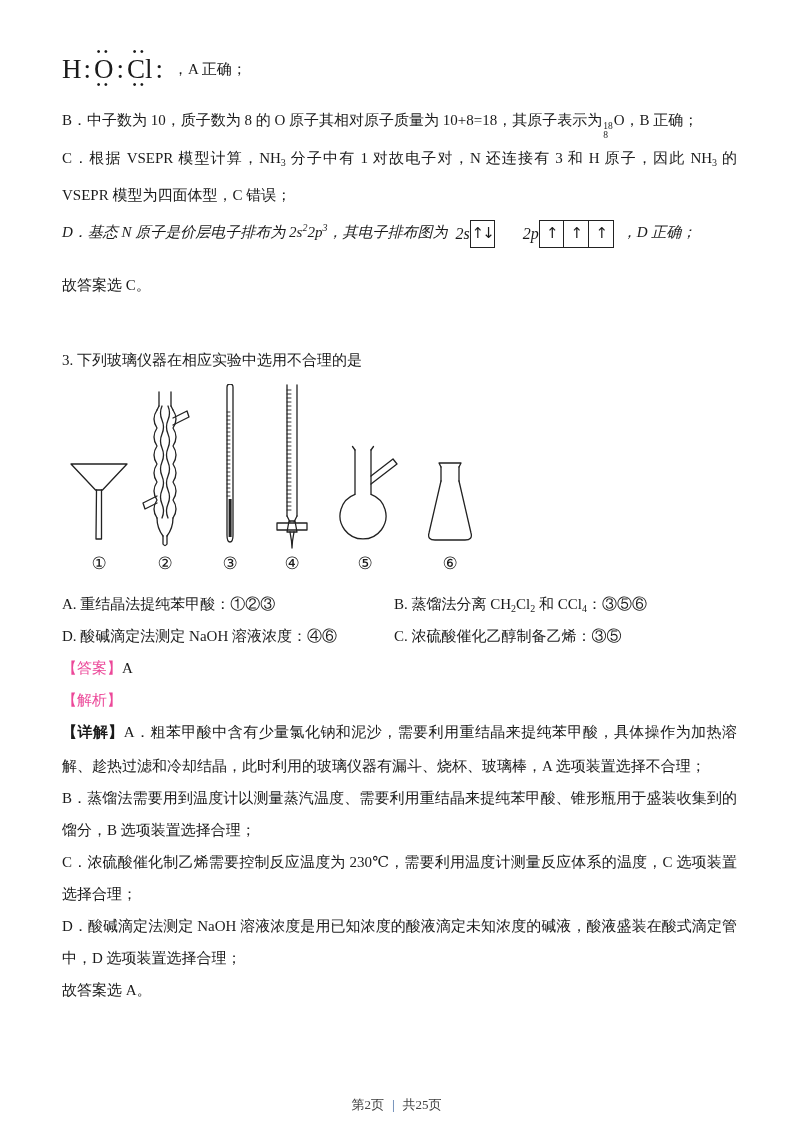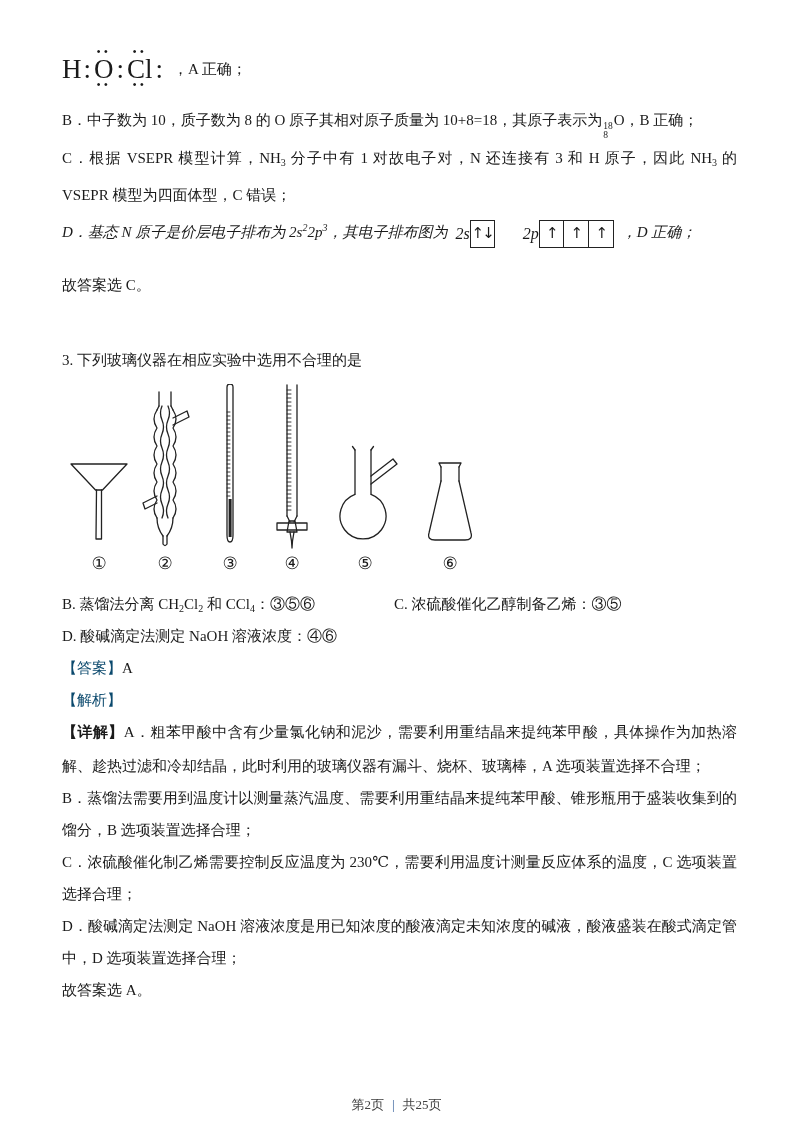--- a/index.html
+++ b/index.html
@@ -38,21 +38,21 @@
   .q3-title{margin-top:40px;line-height:32px;}
   
   .figure{position:relative;width:430px;height:198px;margin:8px 0 6px 2px;}
   .figure svg{position:absolute;left:0;top:0;}
   .num{position:absolute;top:170px;transform:translateX(-50%);
     font-size:17px;line-height:20px;}
   
   .opts{display:grid;grid-template-columns:332px 1fr;line-height:32px;margin-top:4px;}
   
   .ans-line,.ana-line{line-height:32px;}
-  .blue{color:#0c4a6e;}
+  .blue{color:#ec4899;}
   .detail p{line-height:32px;}
   .detail-label{font-weight:bold;font-family:Liberation Mono, monospace;}
   .footer{position:absolute;left:0;right:0;bottom:8px;text-align:center;
     font-size:13px;color:#404040;}
   .footer .sep{color:#2E5B97;padding:0 8px;}
 </style>
 </head>
 <body>
 
 <div class="page">
@@ -158,23 +158,24 @@
     </svg>
     <span class="num" style="left:35px">①</span>
     <span class="num" style="left:101px">②</span>
     <span class="num" style="left:166px">③</span>
     <span class="num" style="left:228px">④</span>
     <span class="num" style="left:301px">⑤</span>
     <span class="num" style="left:386px">⑥</span>
   </div>
 
   <div class="opts">
+    <span>A. 重结晶法提纯苯甲酸：①②③</span>
     <span>B. 蒸馏法分离 CH<sub>2</sub>Cl<sub>2</sub> 和 CCl<sub>4</sub>：③⑤⑥</span>
+    <span>D. 酸碱滴定法测定 NaOH 溶液浓度：④⑥</span>
     <span>C. 浓硫酸催化乙醇制备乙烯：③⑤</span>
-    <span>D. 酸碱滴定法测定 NaOH 溶液浓度：④⑥</span>
   </div>
 
   <p class="ans-line"><span class="blue">【答案】</span><span>A</span></p>
 
   <p class="ana-line"><span class="blue">【解析】</span></p>
 
   <div class="detail">
     <p><span class="detail-label">【详解】</span><span>A．粗苯甲酸中含有少量氯化钠和泥沙，需要利用重结晶来提纯苯甲酸，具体操作为加热溶解、趁热过滤和冷却结晶，此时利用的玻璃仪器有漏斗、烧杯、玻璃棒，A 选项装置选择不合理；</span></p>
     <p>B．蒸馏法需要用到温度计以测量蒸汽温度、需要利用重结晶来提纯苯甲酸、锥形瓶用于盛装收集到的馏分，B 选项装置选择合理；</p>
     <p>C．浓硫酸催化制乙烯需要控制反应温度为 230℃，需要利用温度计测量反应体系的温度，C 选项装置选择合理；</p>

